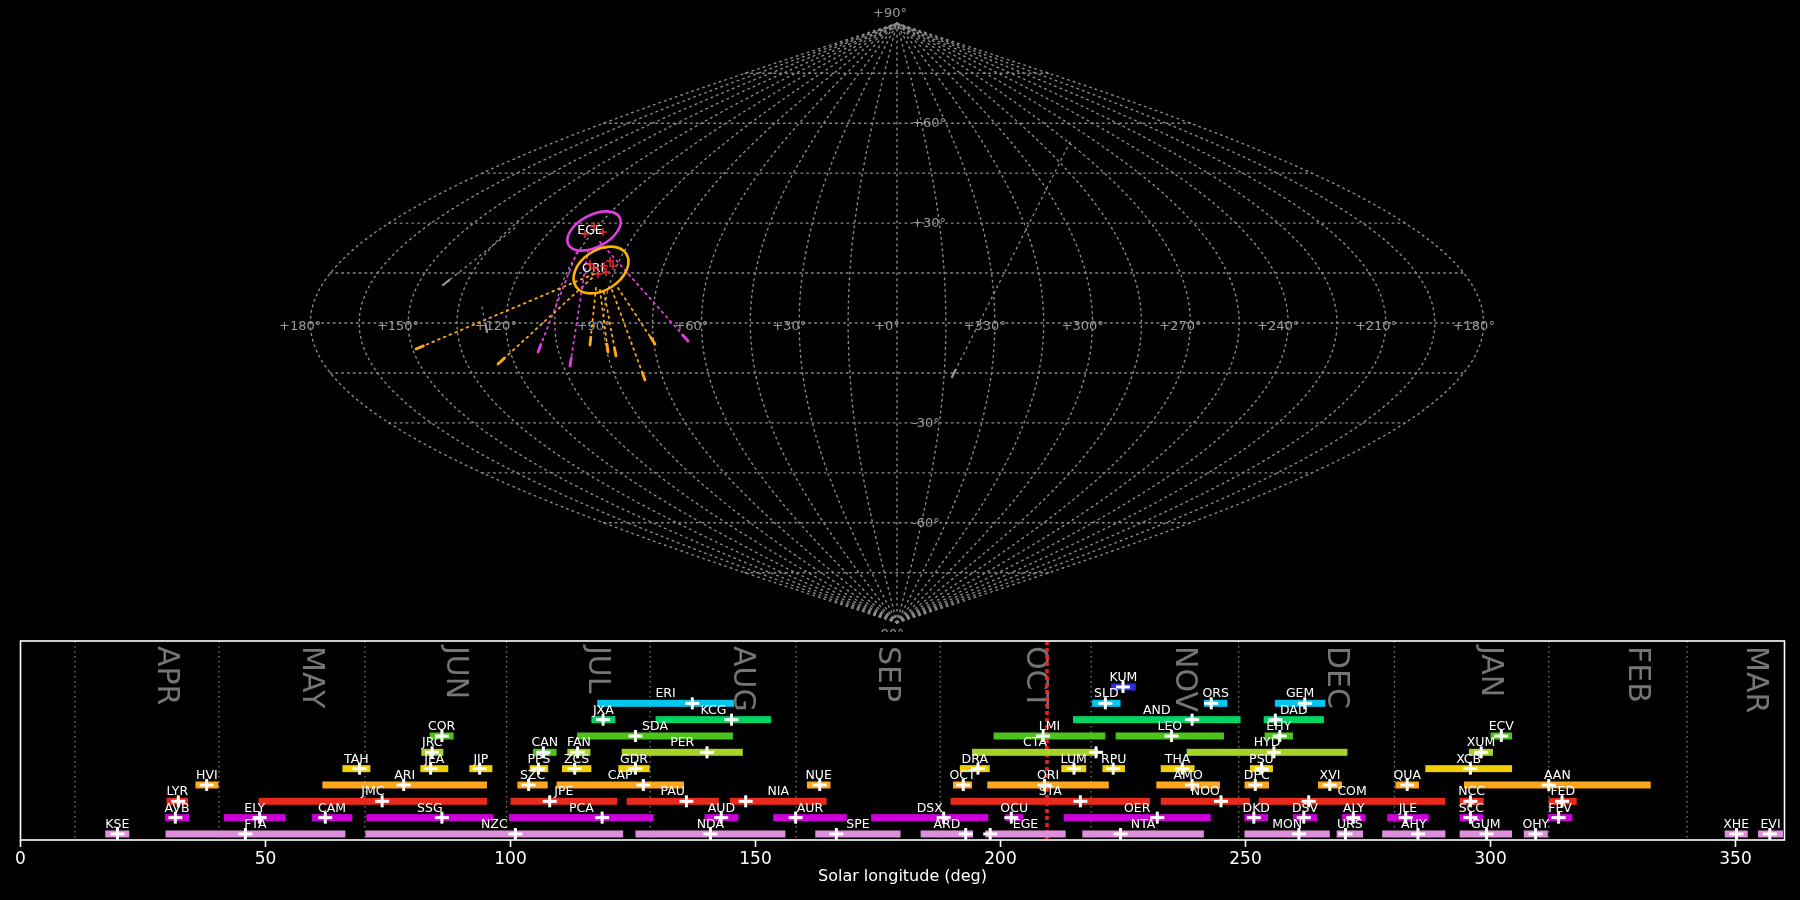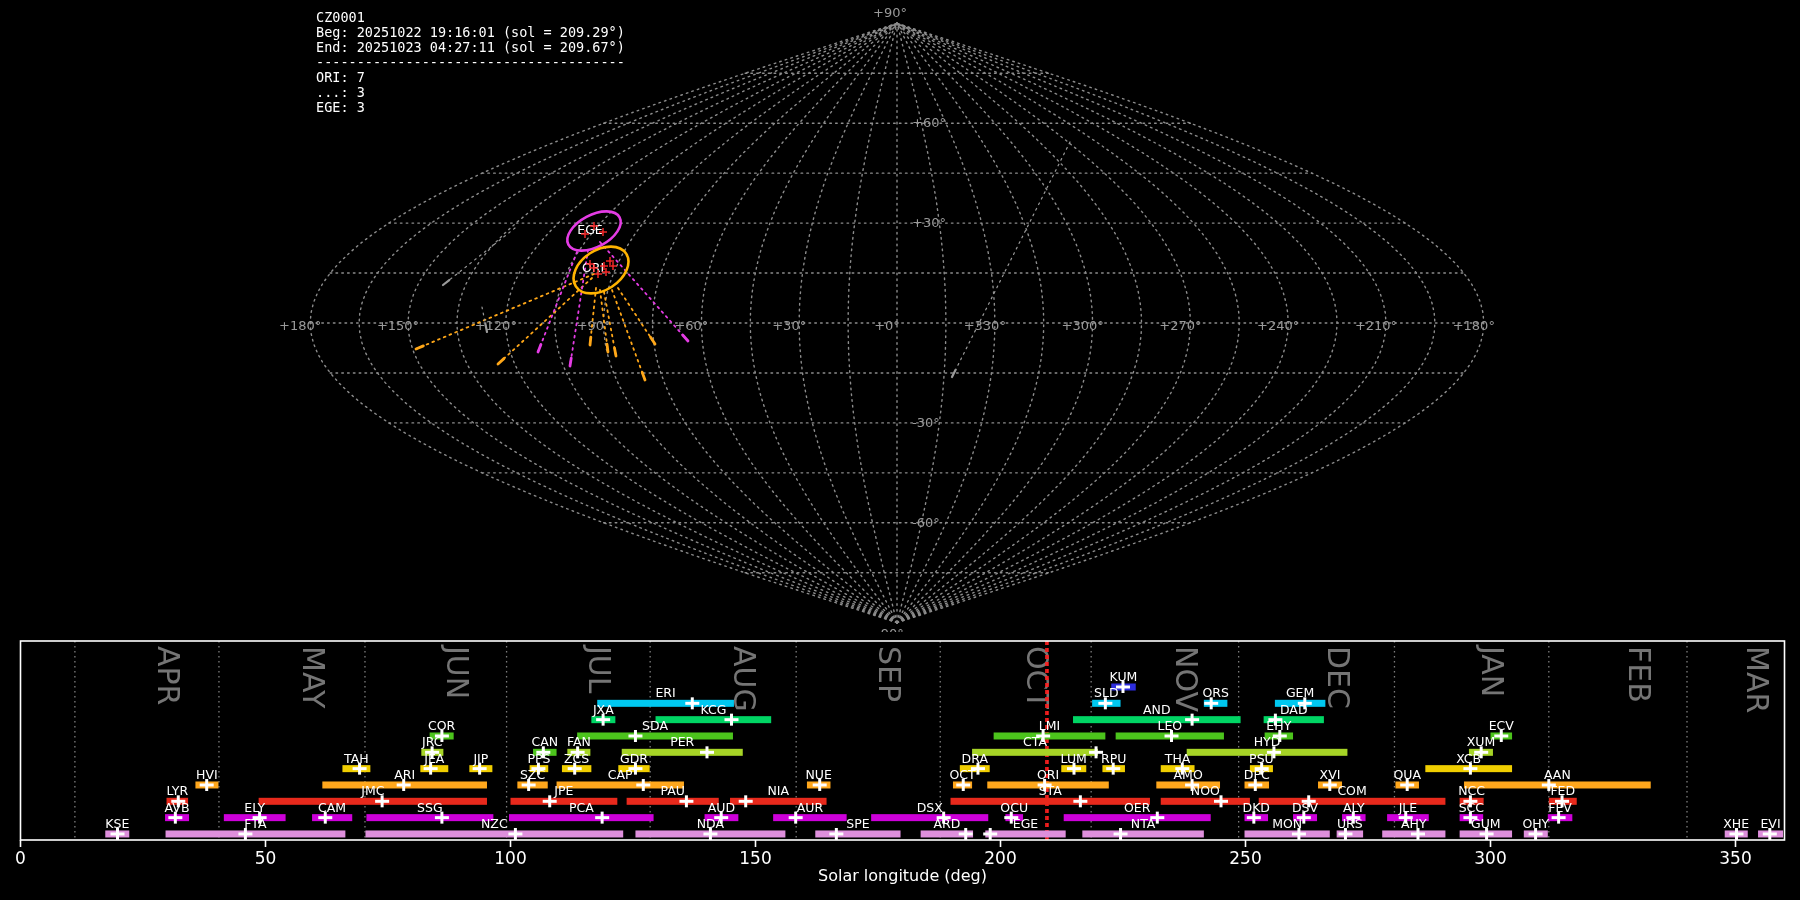--- a/index.html
+++ b/index.html
@@ -701,14 +701,13 @@
         <text x="1000.5000000000001" y="864" fill="#fff" font-size="17px" text-anchor="middle">200</text>
         <line x1="1245.5" y1="840" x2="1245.5" y2="847" stroke="#fff" stroke-width="1.6"></line>
         <text x="1245.5" y="864" fill="#fff" font-size="17px" text-anchor="middle">250</text>
         <line x1="1490.5" y1="840" x2="1490.5" y2="847" stroke="#fff" stroke-width="1.6"></line>
         <text x="1490.5" y="864" fill="#fff" font-size="17px" text-anchor="middle">300</text>
         <line x1="1735.5000000000002" y1="840" x2="1735.5000000000002" y2="847" stroke="#fff" stroke-width="1.6"></line>
         <text x="1735.5000000000002" y="864" fill="#fff" font-size="17px" text-anchor="middle">350</text>
         <text x="902.5" y="881" fill="#fff" font-size="16px" text-anchor="middle">Solar longitude (deg)</text>
       </g>
     </svg>
-  <div class="info"><div>CZ0001</div><div>Beg: 20251022 19:16:01 (sol = 209.29°)</div><div>End: 20251023 04:27:11 (sol = 209.67°)</div><div>--------------------------------------</div><div>ORI: 7</div><div>...: 3</div><div>EGE: 3</div></div>
 </div>
 
 </body></html>

